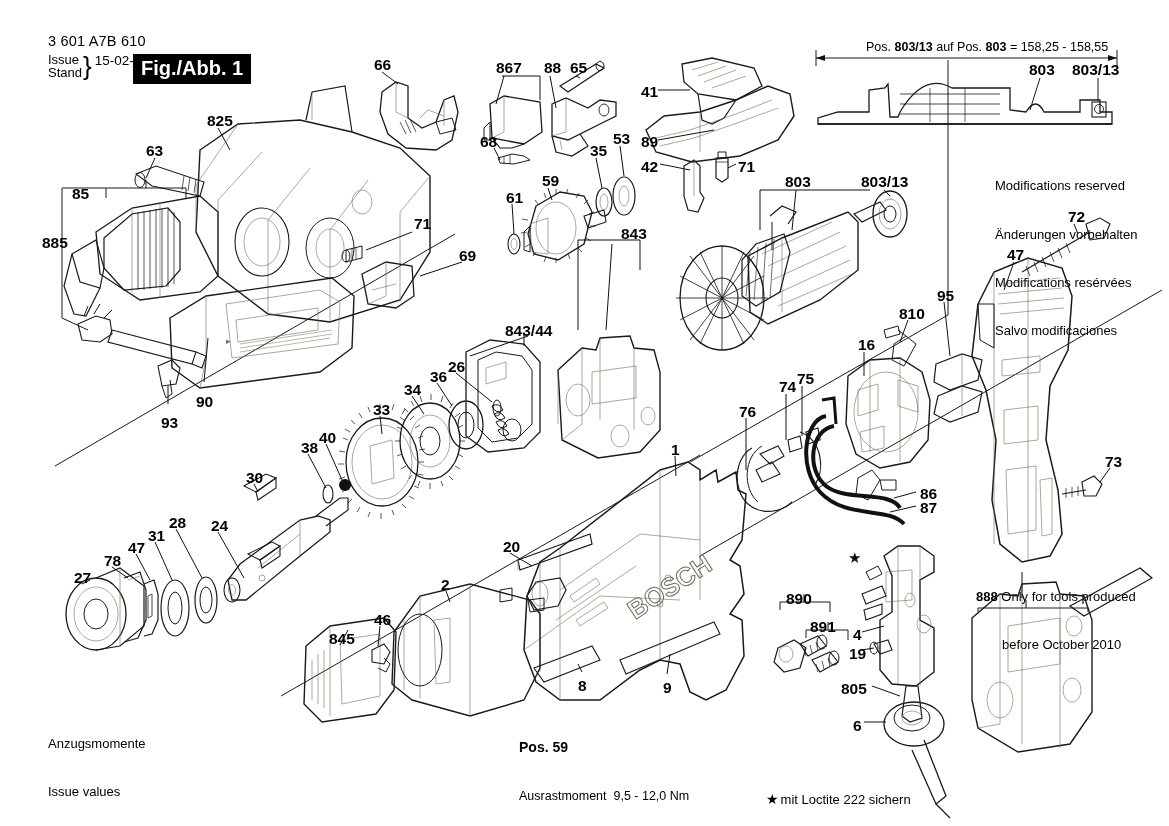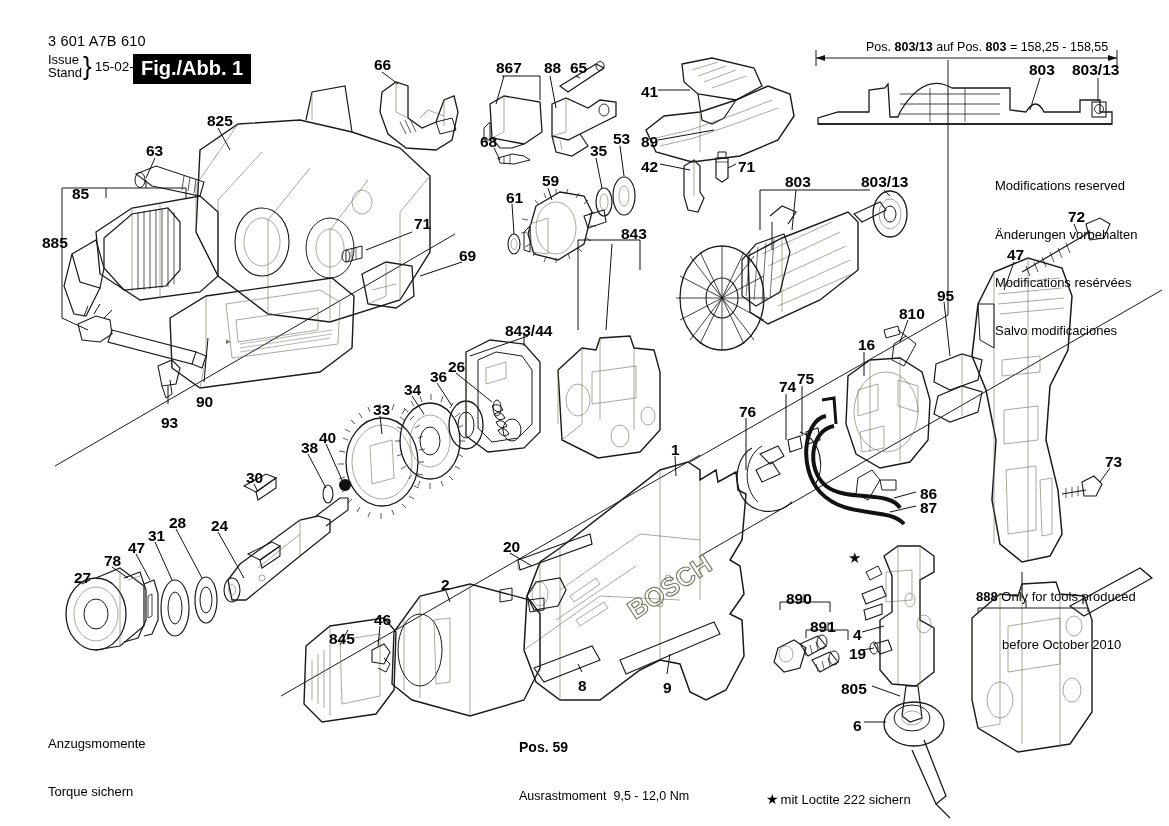--- a/index.html
+++ b/index.html
@@ -16,21 +16,21 @@
     overflow:hidden;
   }
   
   #hdr-id{
     position:absolute; left:48px; top:33px;
     font-size:14.5px; font-weight:400; letter-spacing:.2px;
     white-space:nowrap;
   }
   #hdr-issue{
     position:absolute; left:48px; top:53px;
-    display:flex; align-items:center; white-space:nowrap;
+    display:flex; white-space:nowrap;
   }
   #hdr-issue .stacked{
     display:flex; flex-direction:column; line-height:1.02;
     font-size:13px;
   }
   #hdr-issue .brace{
     font-size:26px; line-height:26px; margin:0 2px 0 1px; font-weight:300;
   }
   #hdr-issue .date{ font-size:13.5px; margin-left:1px;}
   #fig-badge{
@@ -105,21 +105,21 @@
 
   <div id="mods" class="txtblock">
     <div>Modifications reserved</div>
     <div>Änderungen vorbehalten</div>
     <div>Modifications resérvées</div>
     <div>Salvo modificaciones</div>
   </div>
 
   <div id="torque" class="txtblock">
     <div class="title">Anzugsmomente</div>
-    <div class="title">Torque sichern</div>
+    <div class="title">Issue values</div>
     
     
     
   </div>
 
   <div id="pos59" class="txtblock">
     <div class="hd">Pos. 59</div>
     <div>Ausrastmoment  9,5 - 12,0 Nm</div>
     
     

